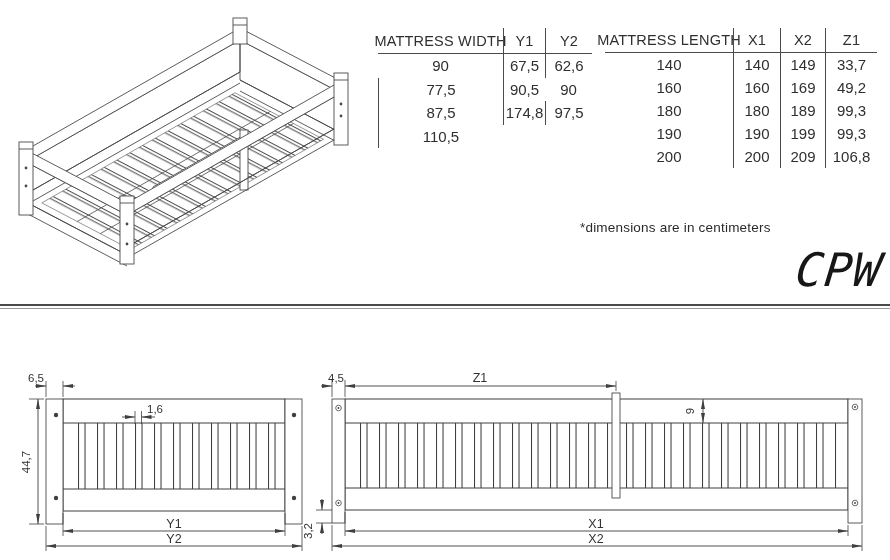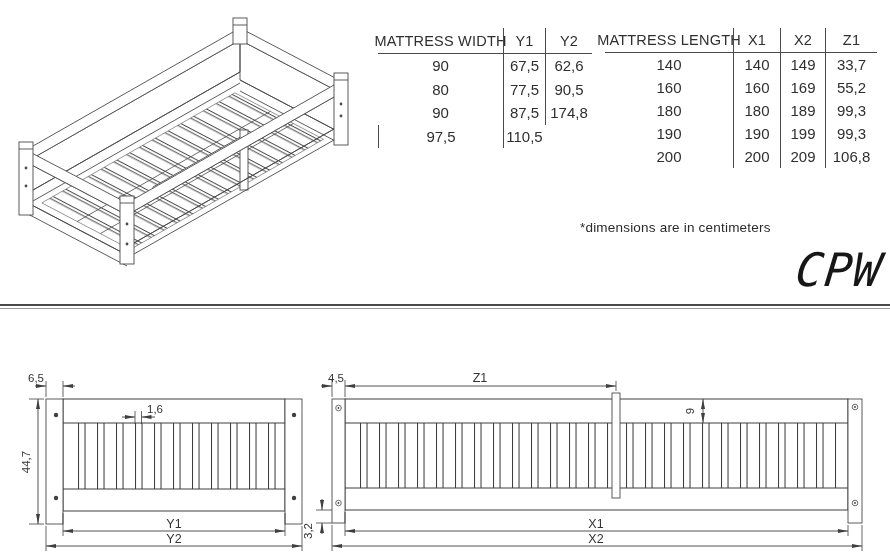--- a/index.html
+++ b/index.html
@@ -98,21 +98,20 @@
 
   <div class="ttable" id="wt">
     <div class="cell th">MATTRESS WIDTH</div>
     <div class="cell th cL">Y1</div>
     <div class="cell th cL">Y2</div>
 
     <div class="cell">90</div>
     <div class="cell cL">67,5</div>
     <div class="cell cL">62,6</div>
 
-    <div class="cell">80</div>
     <div class="cell cL">77,5</div>
     <div class="cell cL">90,5</div>
 
     <div class="cell">90</div>
     <div class="cell cL">87,5</div>
     <div class="cell cL">174,8</div>
 
     <div class="cell cL">97,5</div>
     <div class="cell cL">110,5</div>
   </div>
@@ -124,21 +123,21 @@
     <div class="cell th cL">Z1</div>
 
     <div class="cell">140</div>
     <div class="cell cL">140</div>
     <div class="cell cL">149</div>
     <div class="cell cL">33,7</div>
 
     <div class="cell">160</div>
     <div class="cell cL">160</div>
     <div class="cell cL">169</div>
-    <div class="cell cL">55,2</div>
+    <div class="cell cL">49,2</div>
 
     <div class="cell">180</div>
     <div class="cell cL">180</div>
     <div class="cell cL">189</div>
     <div class="cell cL">99,3</div>
 
     <div class="cell">190</div>
     <div class="cell cL">190</div>
     <div class="cell cL">199</div>
     <div class="cell cL">99,3</div>

